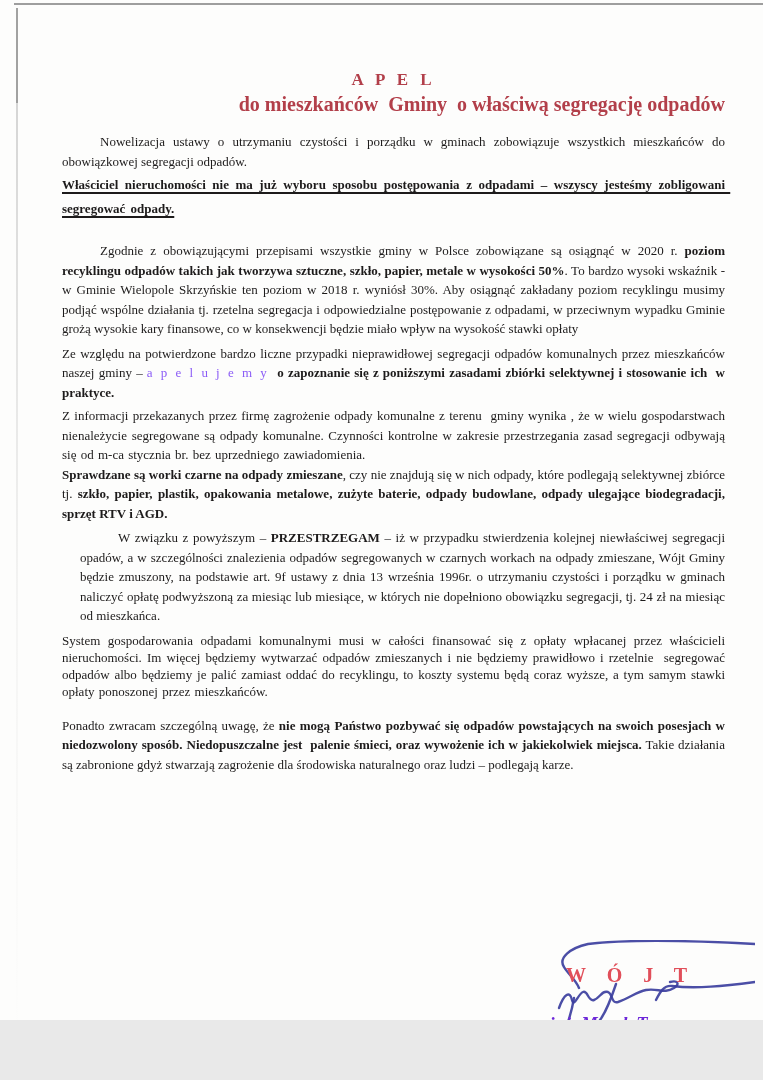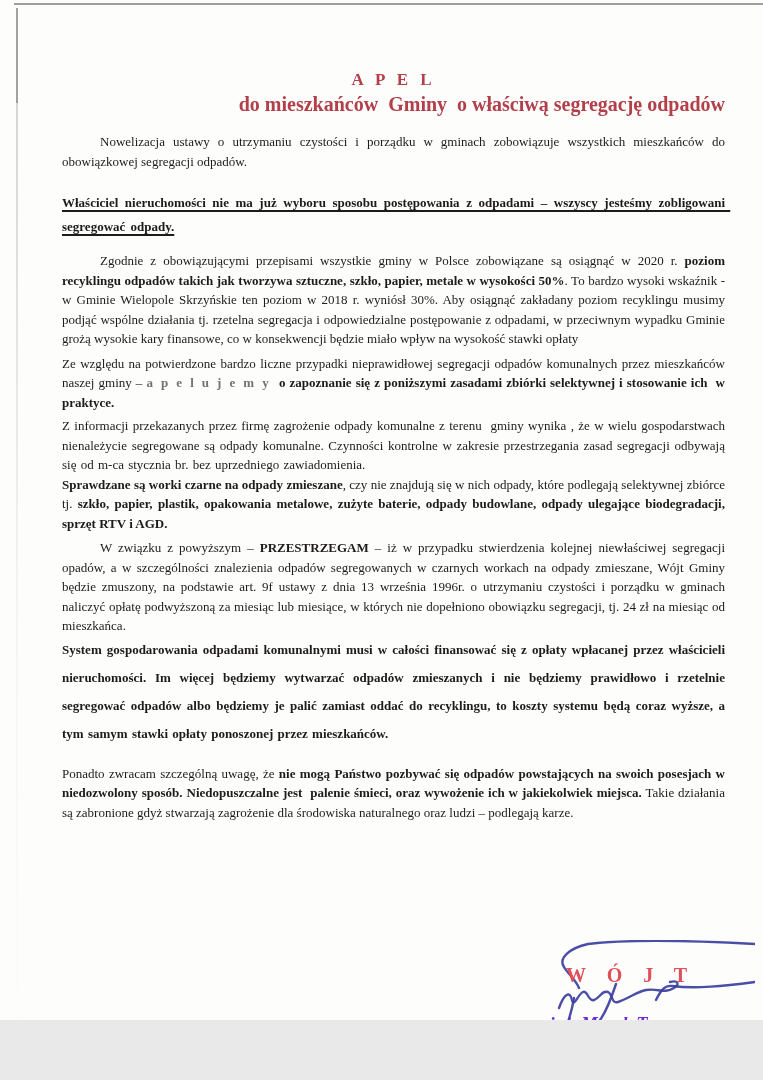--- a/index.html
+++ b/index.html
@@ -21,29 +21,29 @@
   }
   .doc-subtitle{
     text-align:right;color:#b23f4a;font-weight:bold;font-size:20px;
     margin-top:3px;white-space:pre-wrap;
   }
   .para{margin:4px 0 0;text-align:justify;font-size:13px;line-height:19.5px;}
   .t{white-space:pre-wrap;}
   .indent{text-indent:38px;}
   .b{font-weight:bold;}
   .bu{font-weight:bold;text-decoration:underline;text-decoration-thickness:1.5px;text-underline-offset:3px;}
-  .red{color:#737373;font-weight:bold;letter-spacing:2px;}
+  .red{color:#8b5cf6;font-weight:normal;letter-spacing:2px;}
   .p1{margin-top:16px;}
-  .p2{margin-top:20px;line-height:24px;word-spacing:2px;}
-  .p3{margin-top:12px;}
+  .p2{margin-top:2px;line-height:24px;word-spacing:2px;}
+  .p3{margin-top:20px;}
   .p4{margin-top:5px;}
   .p5{margin-top:4px;word-spacing:1px;}
   .p6{margin-top:0;}
-  .p7{margin-top:5px;}
-  .p8{margin-top:0;font-weight:bold;line-height:28px;word-spacing:1px;}
+  .p7{margin-top:5px;margin-left:18px;}
+  .p8{margin-top:6px;font-weight:normal;line-height:17px;word-spacing:1px;}
   .p9{margin-top:16px;}
   .p10{margin-top:4px;text-indent:42px;}
   
   .signature{position:absolute;left:512px;top:940px;width:243px;height:140px;}
   .stamp-role{
     position:absolute;left:54px;top:24px;color:#e14f5a;font-weight:bold;
     font-size:20px;letter-spacing:8px;white-space:pre-wrap;
   }
   .stamp-name{
     position:absolute;left:2px;top:74px;color:#6d28d9;font-weight:bold;

